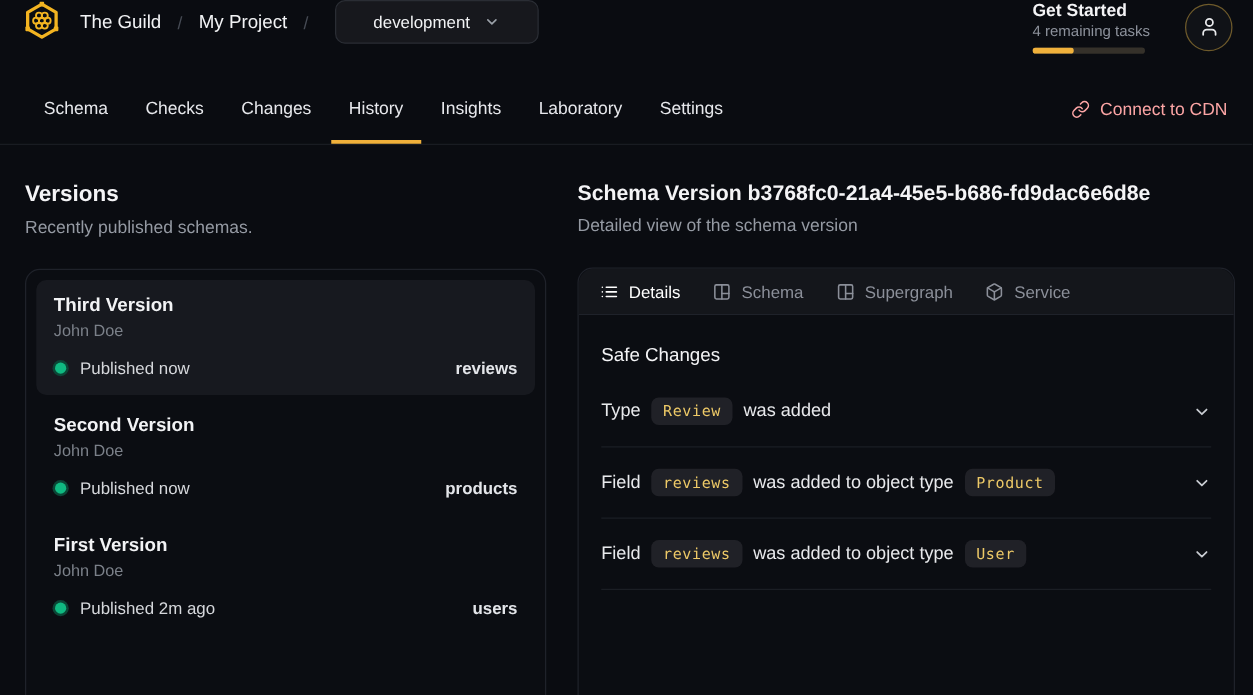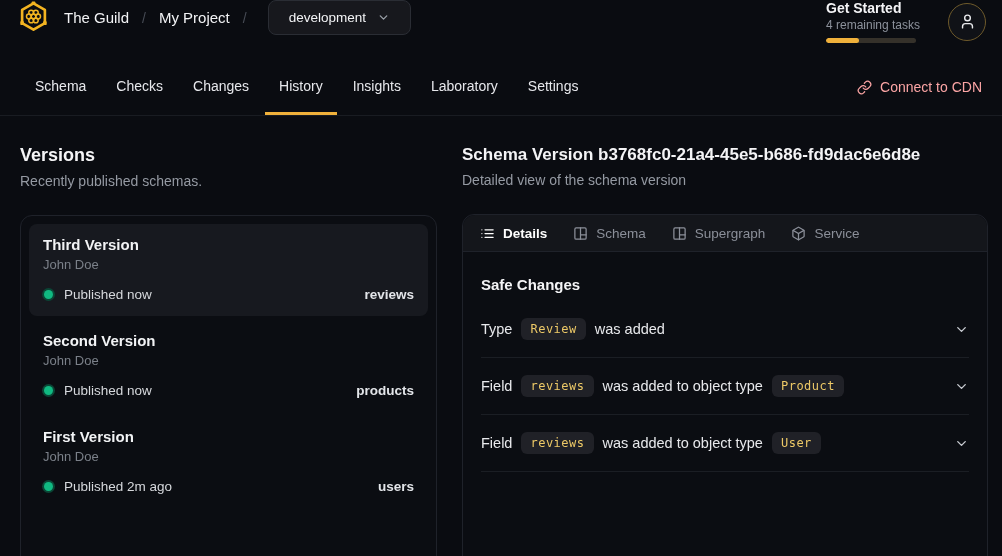--- a/index.html
+++ b/index.html
@@ -13,21 +13,21 @@
   svg { display: block; }
 
   
   .topbar { height: 56px; display: flex; align-items: flex-start; padding: 0 16px 0 17px; }
   .logo { margin-right: 14px; cursor: pointer; }
   .crumb { font-size: 15px; color: #f2f3f5; text-decoration: none; cursor: pointer; }
   .crumb-sep { color: #474c55; margin: 0 13px; font-size: 14px; }
   .target-btn {
     display: flex; align-items: center; gap: 11px; margin-left: 8px;
     background: #17181d; border: 1px solid #2a2d34; border-radius: 8px;
-    color: #f2f3f5; font-size: 13.5px; padding: 9px 20px; cursor: pointer;
+    color: #f2f3f5; font-size: 13.5px; padding: 9px 30px; cursor: pointer;
     font-family: "Liberation Sans", sans-serif;
   }
   .target-btn .chev-sm { color: #9aa0a8; }
   .top-right { margin-left: auto; display: flex; align-items: center; gap: 26px; }
   .latest-btn {
     position: relative; background: transparent; border: 1px solid #2b2e35;
     border-radius: 8px; color: #fafafa; font-size: 14px; padding: 10px 19px;
     cursor: pointer; font-family: "Liberation Sans", sans-serif;
   }
   .notif-dot { position: absolute; top: -4px; right: -4px; width: 9px; height: 9px; border-radius: 50%; }
@@ -72,23 +72,23 @@
   .v-dot { width: 9px; height: 9px; border-radius: 50%; margin: 0 11px 0 1px; box-shadow: 0 0 0 2px #0b4636; }
   .v-service { margin-left: auto; font-weight: 700; font-size: 13.5px; color: #e3e5e9; }
 
   
   .detail-card { border: 1px solid #1f222a; border-radius: 12px; height: 420px; background: #0b0d12; }
   .tabstrip {
     display: flex; align-items: center; gap: 26px; background: #14161b;
     border-bottom: 1px solid #1f222a; border-radius: 12px 12px 0 0; padding: 0 17px; height: 37px;
   }
   .dtab { display: flex; align-items: center; gap: 8px; font-size: 13.5px; color: #8b8f99; cursor: pointer; }
-  .dtab.active { color: #ffffff; font-weight: 700; }
+  .dtab.active { color: #ffffff; font-weight: 400; }
   .card-body { padding: 20px 18px 0; }
-  .section-title { font-size: 15px; font-weight: 700; color: #f4f4f6; margin: 4px 0 8px; }
+  .section-title { font-size: 15px; font-weight: 400; color: #f4f4f6; margin: 4px 0 8px; }
   .change-row {
     display: flex; align-items: center; gap: 9px; padding: 17px 0;
     border-bottom: 1px solid #1b1e24; font-size: 14.5px; color: #e8e9ec; cursor: pointer;
   }
   .chip {
     font-family: "DejaVu Sans Mono", monospace; font-size: 12px;
     background: #202127; padding: 4px 9px; border-radius: 6px; letter-spacing: 0.5px;
   }
   .chip:empty { display: none; }
   .chev-row { margin-left: auto; color: #c9ccd2; }

